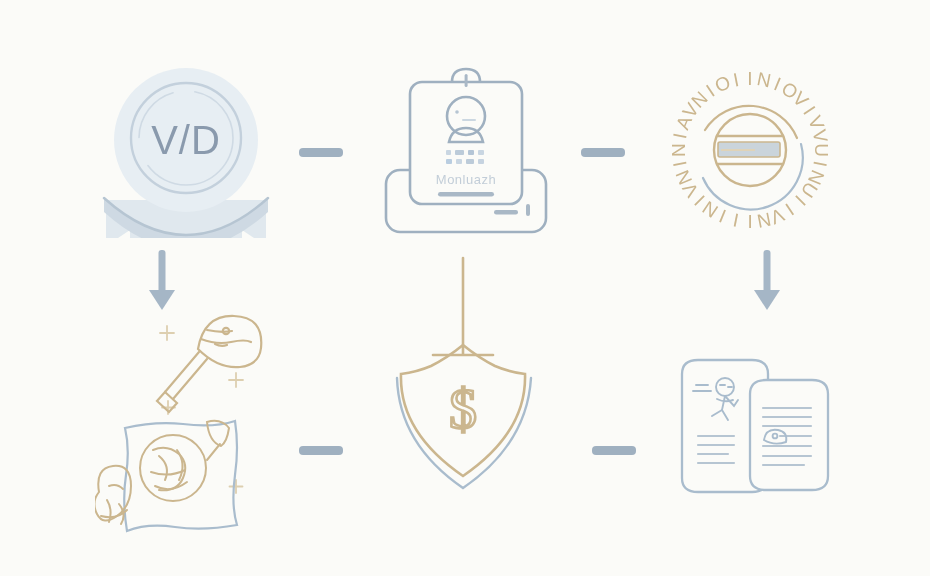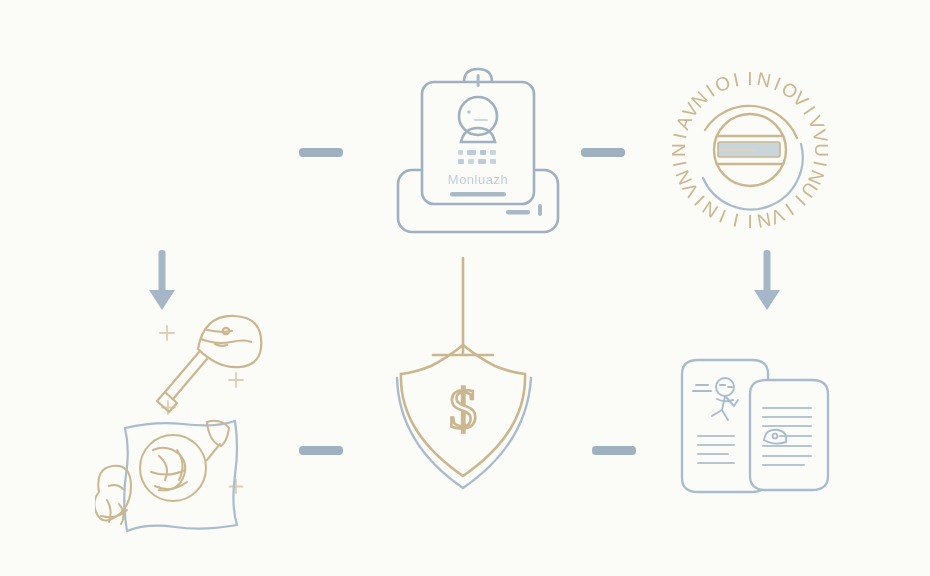--- a/index.html
+++ b/index.html
@@ -31,24 +31,40 @@
     fill:#cbb68e;
     font-size:19px;
     font-weight:400;
   }
 </style>
 </head>
 <body>
 
 <div id="stage">
 
+  <div class="node" style="left:96px;top:58px;width:180px;height:180px;">
+    <svg class="svgwrap" width="180" height="180" viewBox="0 0 180 180">
+
+      <path d="M10 142 L10 188 L34 172 L34 188 L90 188 L90 142 Z" fill="#dde5ec" opacity=".9"></path>
+      <path d="M170 142 L170 188 L146 172 L146 188 L90 188 L90 142 Z" fill="#dde5ec" opacity=".9"></path>
+
+      <circle cx="90" cy="82" r="72" fill="#e7eef3"></circle>
+
+      <path d="M8 140 q82 74 164 0 l0 14 q-82 74 -164 0 Z" fill="#ccd8e2" opacity=".95"></path>
+      <path d="M8 140 q82 74 164 0" fill="none" stroke="#b6c5d2" stroke-width="2.5" stroke-linecap="round"></path>
+
+      <circle cx="90" cy="80" r="55" fill="none" stroke="#c3d0dc" stroke-width="2.4"></circle>
+      <circle cx="90" cy="80" r="47" fill="none" stroke="#cfdae4" stroke-width="1.6" stroke-dasharray="118 30 60 22" stroke-linecap="round"></circle>
+      <text class="badge-text" x="90" y="96" text-anchor="middle" font-size="40" font-weight="400">V/D</text>
+    </svg>
+  </div>
 
   <div class="dash" style="left:299px;top:148px;width:44px;height:9px;background:#9fb0c0;"></div>
 
-  <div class="node" style="left:388px;top:62px;width:180px;height:180px;text-align:center;">
+  <div class="node" style="left:376px;top:62px;width:180px;height:180px;text-align:center;">
     <svg class="svgwrap" width="180" height="180" viewBox="0 0 180 180">
 
       <rect x="10" y="108" width="160" height="62" rx="14" fill="#fbfbf8" stroke="#9fb0c0" stroke-width="2.6"></rect>
       <rect x="118" y="148" width="24" height="4.4" rx="2.2" fill="#a9b8c6"></rect>
       <rect x="150" y="142" width="4" height="12" rx="2" fill="#a9b8c6"></rect>
 
       <rect x="34" y="20" width="112" height="122" rx="12" fill="#fbfbf8" stroke="#9fb0c0" stroke-width="2.6"></rect>
 
       <path d="M76 20 q0 -13 14 -13 q14 0 14 13" fill="none" stroke="#9fb0c0" stroke-width="2.6"></path>
       <rect x="88.6" y="12" width="3" height="13" rx="1.5" fill="#a9b8c6"></rect>

